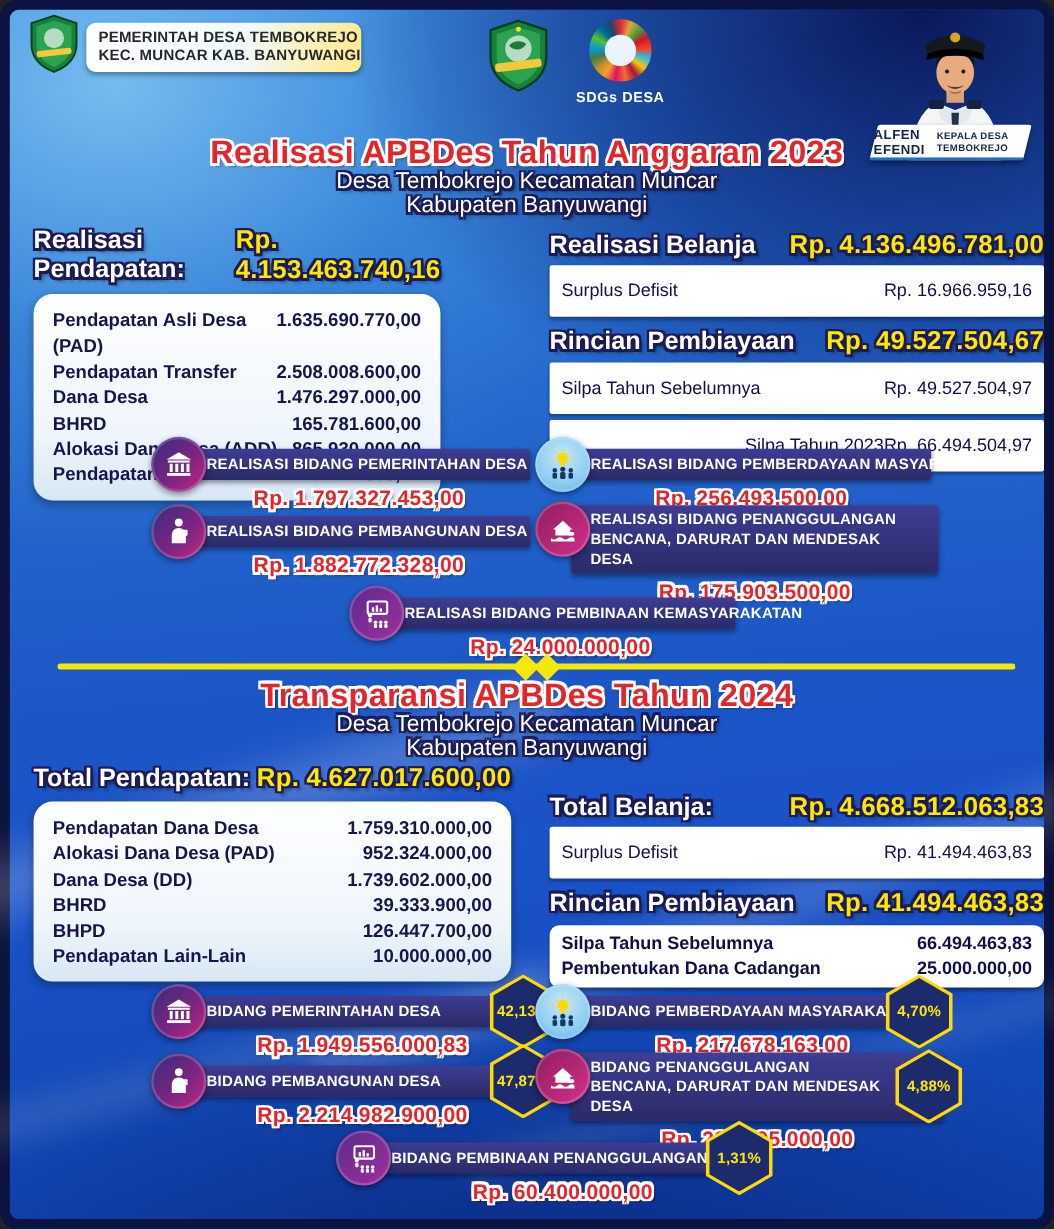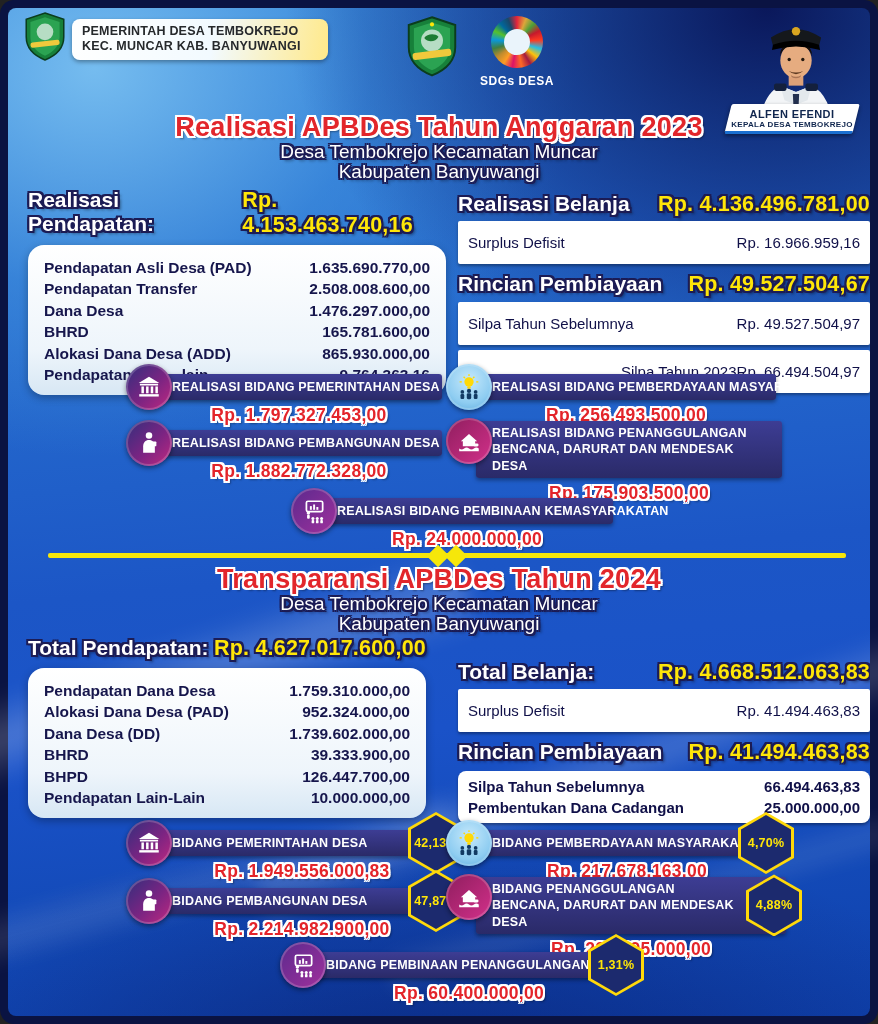--- a/index.html
+++ b/index.html
@@ -22,32 +22,32 @@
 
   
   .o-dark{text-shadow:-2px -2px 0 #1c1c55,2px -2px 0 #1c1c55,-2px 2px 0 #1c1c55,2px 2px 0 #1c1c55,-2px 0 0 #1c1c55,2px 0 0 #1c1c55,0 -2px 0 #1c1c55,0 2px 0 #1c1c55,3px 3px 3px rgba(0,0,0,.45);}
   .o-white{text-shadow:-2px -2px 0 #fff,2px -2px 0 #fff,-2px 2px 0 #fff,2px 2px 0 #fff,-2px 0 0 #fff,2px 0 0 #fff,0 -2px 0 #fff,0 2px 0 #fff,3px 3px 2px rgba(0,0,0,.35);}
   .t-white{color:#fff;font-weight:bold;}
   .t-yellow{color:#ffe608;font-weight:bold;}
   .t-red{color:#e3242a;font-weight:bold;}
 
   
   .org-badge{position:absolute;left:16px;top:4px;display:flex;align-items:center;gap:6px;}
-  .org-banner{background:linear-gradient(100deg,#ffffff 0%,#f2faff 55%,#ffe98a 100%);border-radius:8px;padding:5px 27px 6px 10px;box-shadow:0 2px 4px rgba(0,0,0,.35);}
+  .org-banner{background:linear-gradient(100deg,#ffffff 0%,#f2faff 55%,#ffe98a 100%);border-radius:8px;padding:5px 0 6px 10px;box-shadow:0 2px 4px rgba(0,0,0,.35);}
   .org-banner div{font-size:12.5px;font-weight:bold;color:#26292c;line-height:15px;letter-spacing:.2px;}
   .center-logos{position:absolute;left:398px;top:4px;display:flex;align-items:flex-start;gap:22px;}
   .sdg-wrap{display:flex;flex-direction:column;align-items:center;margin-top:4px;}
   .sdg{width:52px;height:52px;border-radius:50%;position:relative;
     background:conic-gradient(#e5243b,#dda63a,#4c9f38,#c5192d,#ff3a21,#26bde2,#fcc30b,#a21942,#fd6925,#dd1367,#fd9d24,#bf8b2e,#3f7e44,#0a97d9,#56c02b,#00689d,#19486a,#e5243b);}
   .sdg::after{content:"";position:absolute;left:50%;top:50%;width:26px;height:26px;border-radius:50%;background:#eaf4fb;transform:translate(-50%,-50%);}
   .sdg-label{margin-top:6px;font-size:12px;font-weight:bold;color:#fff;letter-spacing:.5px;}
   .official{position:absolute;right:6px;top:0;width:136px;height:132px;}
   .plate{position:absolute;right:14px;top:96px;width:128px;height:30px;}
   .plate-bg{position:absolute;inset:0;background:#fff;transform:skewX(-14deg);border-radius:2px;box-shadow:0 2px 4px rgba(0,0,0,.45);border-bottom:3px solid #1a6fd0;}
-  .plate-txt{position:absolute;inset:0;display:flex;flex-direction:column;align-items:center;justify-content:center;}
+  .plate-txt{position:absolute;inset:0;display:flex;align-items:center;justify-content:center;}
   .plate-txt .nm{font-size:11px;font-weight:bold;color:#10264e;letter-spacing:.4px;line-height:12px;}
   .plate-txt .tt{font-size:8px;font-weight:bold;color:#10264e;letter-spacing:.3px;line-height:10px;}
 
   
   .sec-title{position:absolute;left:0;width:100%;text-align:center;}
   .sec-title .l1{font-size:27px;font-weight:bold;color:#e2262b;line-height:30px;letter-spacing:.3px;}
   .sec-title .l2{font-size:19px;font-weight:normal;color:#fff;line-height:20px;}
 
   
   .card{position:absolute;}
@@ -148,21 +148,21 @@
         <div class="tt">KEPALA DESA TEMBOKREJO</div>
       </div>
     </div>
 
     <div class="sec-title" style="top:104px;">
       <div class="l1 o-white">Realisasi APBDes Tahun Anggaran 2023</div>
       <div class="l2 o-dark">Desa Tembokrejo Kecamatan Muncar</div>
       <div class="l2 o-dark">Kabupaten Banyuwangi</div>
     </div>
 
-    <div class="card" style="left:20px;top:180px;width:418px;">
+    <div class="card" style="left:20px;top:180px;width:339px;">
       <div class="hrow">
         <span class="hlabel t-white o-dark">Realisasi Pendapatan:</span>
         <span class="hvalue t-yellow o-dark">Rp. 4.153.463.740,16</span>
       </div>
       <div class="income-box">
         <div class="row">
             <span>Pendapatan Asli Desa (PAD)</span>
             <span>1.635.690.770,00</span>
           </div>
         <div class="row">

